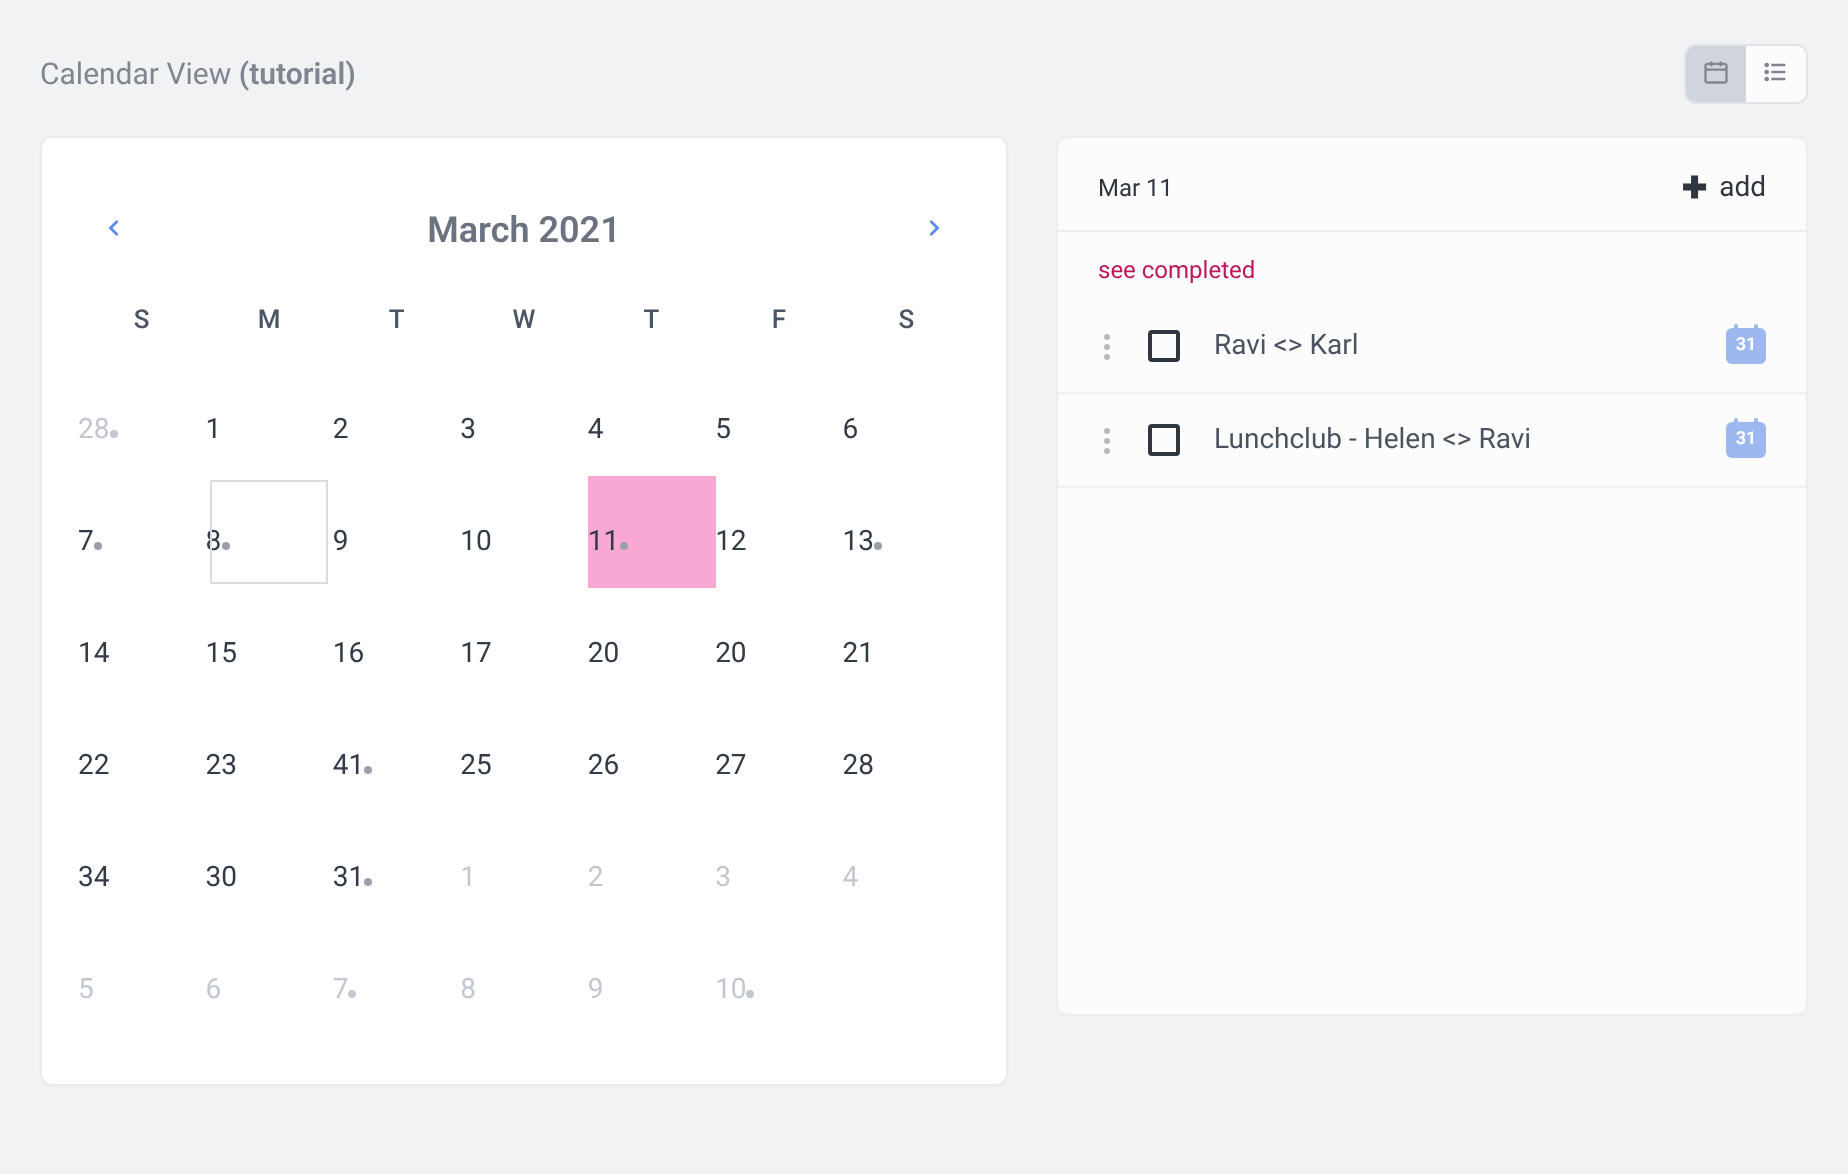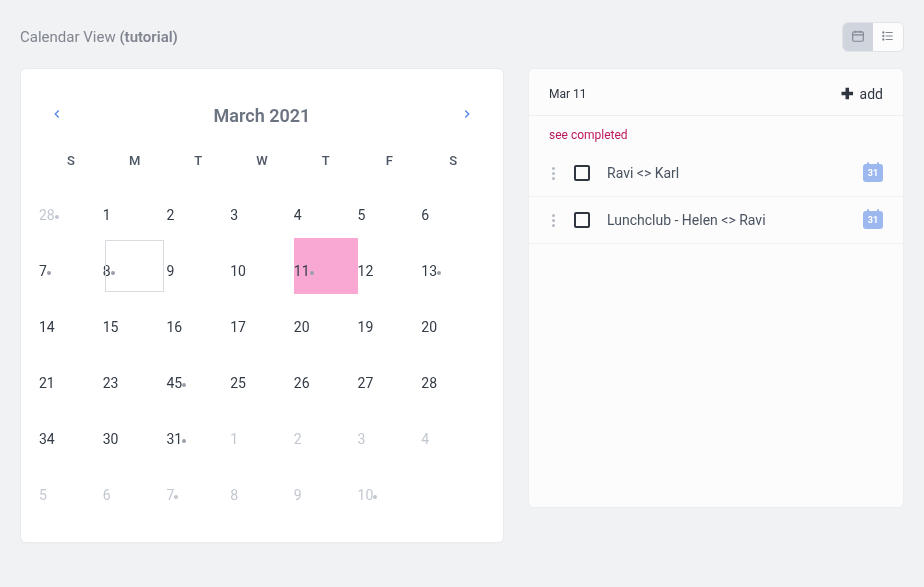--- a/index.html
+++ b/index.html
@@ -364,33 +364,33 @@
         <div class="cal-day">
           <span>16</span>
         </div>
         <div class="cal-day">
           <span>17</span>
         </div>
         <div class="cal-day">
           <span>20</span>
         </div>
         <div class="cal-day">
-          <span>19</span>
-        </div>
-        <div class="cal-day">
           <span>20</span>
         </div>
         <div class="cal-day">
           <span>21</span>
         </div>
         <div class="cal-day">
+          <span>22</span>
+        </div>
+        <div class="cal-day">
           <span>23</span>
         </div>
         <div class="cal-day">
-          <span>45</span>
+          <span>41</span>
           <span class="cal-dot"></span>
         </div>
         <div class="cal-day">
           <span>25</span>
         </div>
         <div class="cal-day">
           <span>26</span>
         </div>
         <div class="cal-day">
           <span>27</span>

